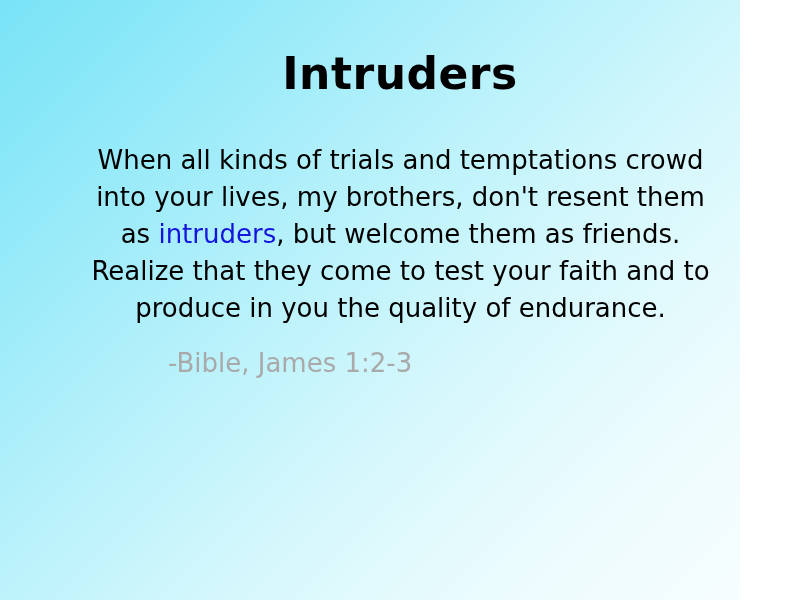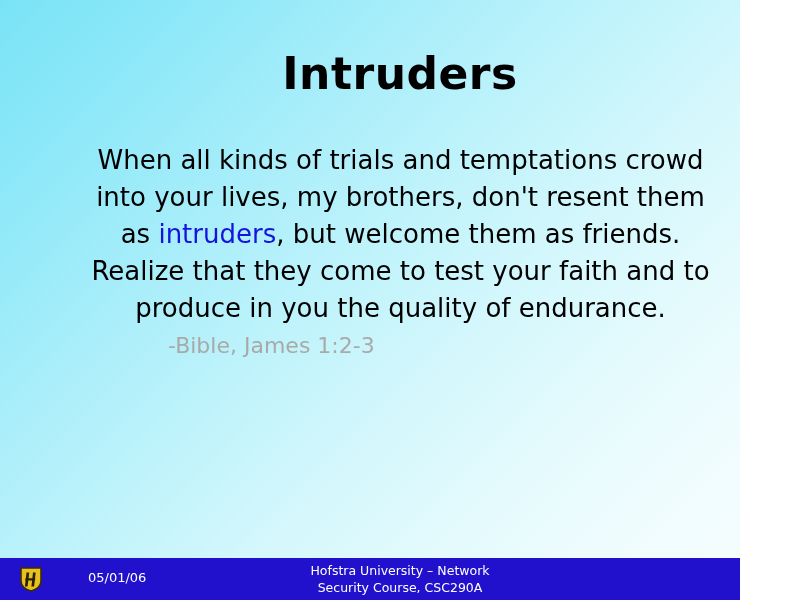--- a/index.html
+++ b/index.html
@@ -57,23 +57,23 @@
   #body-text {
     font-size: 26px;
     line-height: 37px;
     color: #000000;
     text-align: center;
   }
   .hl-blue {
     color: #1414dc;
   }
   #attribution {
-    margin-top: 3px;
+    margin-top: 20px;
     padding-left: 80px;
-    font-size: 22px;
+    font-size: 26px;
     line-height: 32px;
     color: #a9a9a9;
     text-align: left;
   }
 
   
   #footer {
     position: absolute;
     left: 0;
     bottom: 0;
@@ -126,33 +126,14 @@
 <div id="slide">
 
   <div id="title">Intruders</div>
 
   <div id="body-block">
     <div id="body-text"><span>When all kinds of trials and temptations crowd into your lives, my brothers, don't resent them as </span><span class="hl-blue">intruders</span><span>, but welcome them as friends. Realize that they come to test your faith and to produce in you the quality of endurance.</span></div>
 
     <div id="attribution">-Bible, James 1:2-3</div>
   </div>
 
-  <div id="footer">
-
-    <svg id="footer-logo" viewBox="0 0 22 25">
-      <path d="M1 1 H21 V14 Q21 21 11 24 Q1 21 1 14 Z" fill="#e8c020" stroke="#3a2d00" stroke-width="1.6"></path>
-      <path d="M6.5 5.5 L9.2 5.5 L7.6 19.5 L4.9 19.5 Z" fill="#2a2000"></path>
-      <path d="M13.0 5.5 L15.7 5.5 L14.1 19.5 L11.4 19.5 Z" fill="#2a2000"></path>
-      <path d="M5.6 11.2 L15.3 11.2 L15.0 13.4 L5.3 13.4 Z" fill="#2a2000"></path>
-    </svg>
-
-    <div id="footer-date">05/01/06</div>
-
-    <div id="footer-center">
-      <span class="fc-line">Hofstra University – Network</span>
-      <span class="fc-line">Security Course, CSC290A</span>
-    </div>
-
-    <div id="footer-page">4</div>
-
-  </div>
 
 </div>
 
 </body></html>

